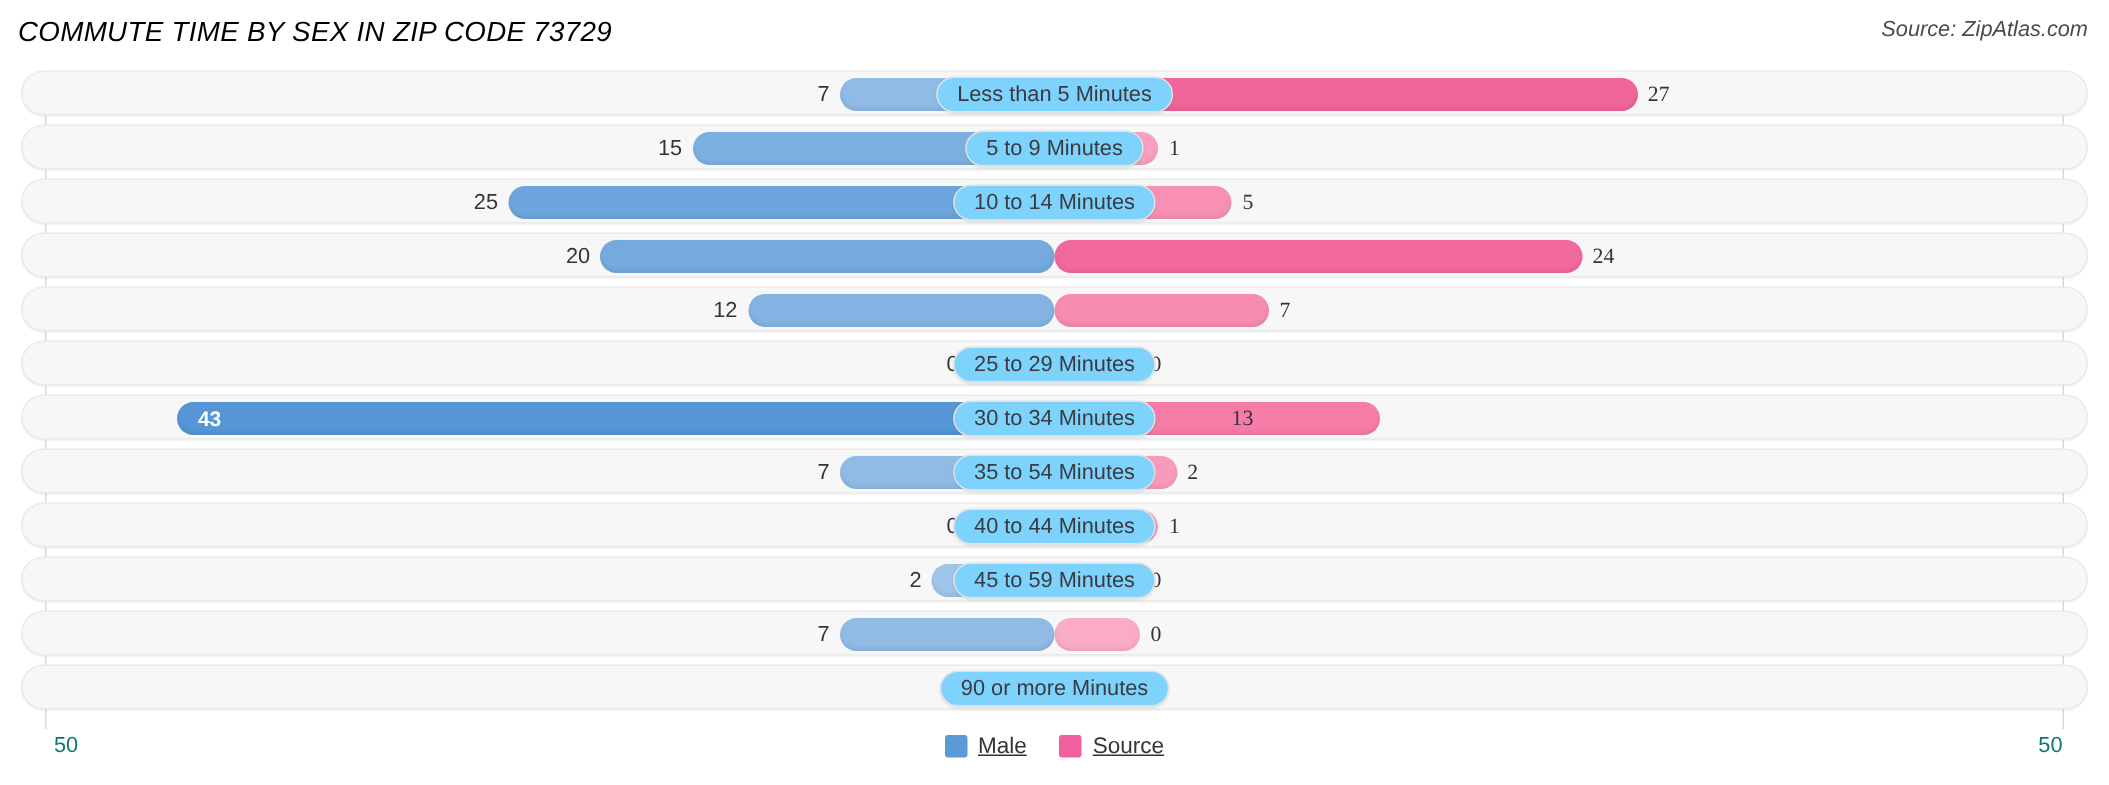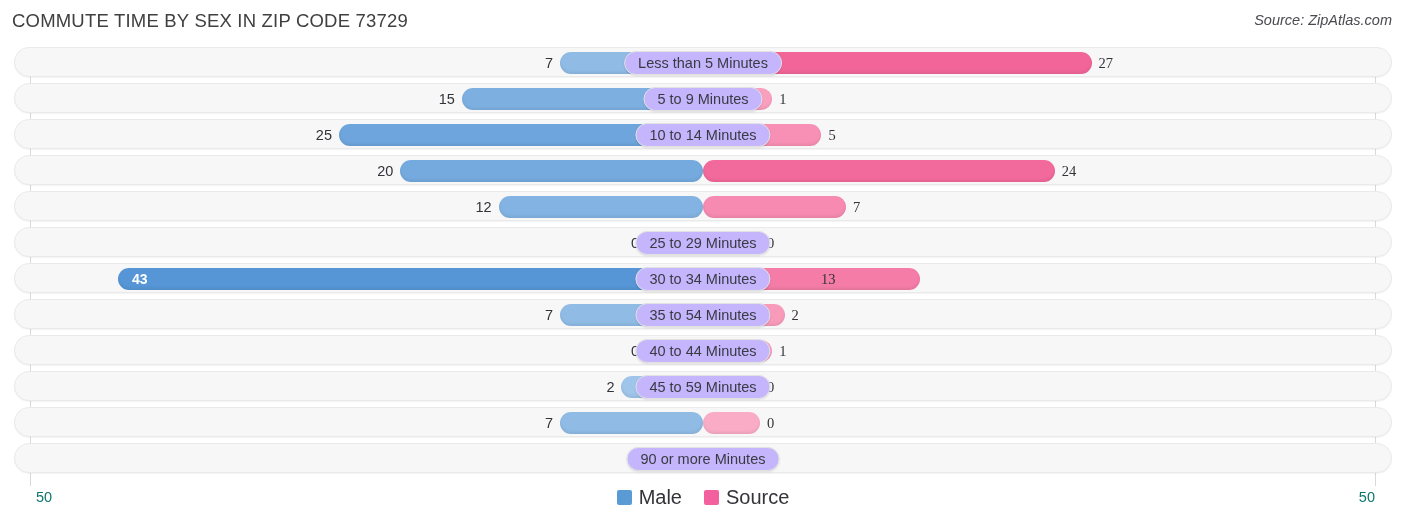--- a/index.html
+++ b/index.html
@@ -8,22 +8,23 @@
     width: 1406px; height: 523px;
     background: #ffffff;
     font-family: "Liberation Sans", sans-serif;
     overflow: hidden;
   }
   #chart-root { position: relative; width: 1406px; height: 523px; }
 
   
   .hdr-title {
     position: absolute; left: 12px; top: 10px;
-    font-size: 18.5px; color: #404040; letter-spacing: .2px;
+    font-size: 18.5px; color: #000000; letter-spacing: .2px;
     white-space: nowrap;
+    font-style: italic;
   }
   .hdr-source {
     position: absolute; right: 14px; top: 12px;
     font-size: 14.5px; font-style: italic; color: #4a4a52;
     white-space: nowrap;
   }
 
   
   .plot {
     position: absolute; left: 0; top: 47px;
@@ -77,21 +78,21 @@
     color: #ffffff; font-weight: bold; font-size: 14px;
     padding: 0; text-align: left;
   }
 
   
   .pill {
     position: absolute; left: 50%; top: 3px;
     transform: translateX(-50%);
     height: 24px; line-height: 22px;
     padding: 0 13px;
-    background: #c4b5fd;
+    background: #7dd3fc;
     border: 1px solid #e2e2e2;
     border-radius: 12px;
     font-size: 14.5px; color: #3a3a42;
     white-space: nowrap;
     box-shadow: 0 1px 2px rgba(0,0,0,.10);
     z-index: 4;
   }
 
   
   .footer {
@@ -103,21 +104,21 @@
   }
   .tick.left  { left: 36px; }
   .tick.right { right: 31px; }
   .legend {
     position: absolute; left: 0; right: 0; top: 0;
     display: flex; justify-content: center; align-items: center; gap: 22px;
     height: 26px;
   }
   .legend-item { display: flex; align-items: center; gap: 7px; }
   .swatch { width: 15px; height: 15px; border-radius: 2px; display: block; }
-  .legend-label { font-size: 20px; color: #33333a; }
+  .legend-label { font-size: 15px; color: #33333a; text-decoration: underline; }
 </style>
 </head>
 <body>
 
 <div id="chart-root">
 
   <div class="hdr-title">COMMUTE TIME BY SEX IN ZIP CODE 73729</div>
   <div class="hdr-source">Source: ZipAtlas.com</div>
 
   <div class="plot">

